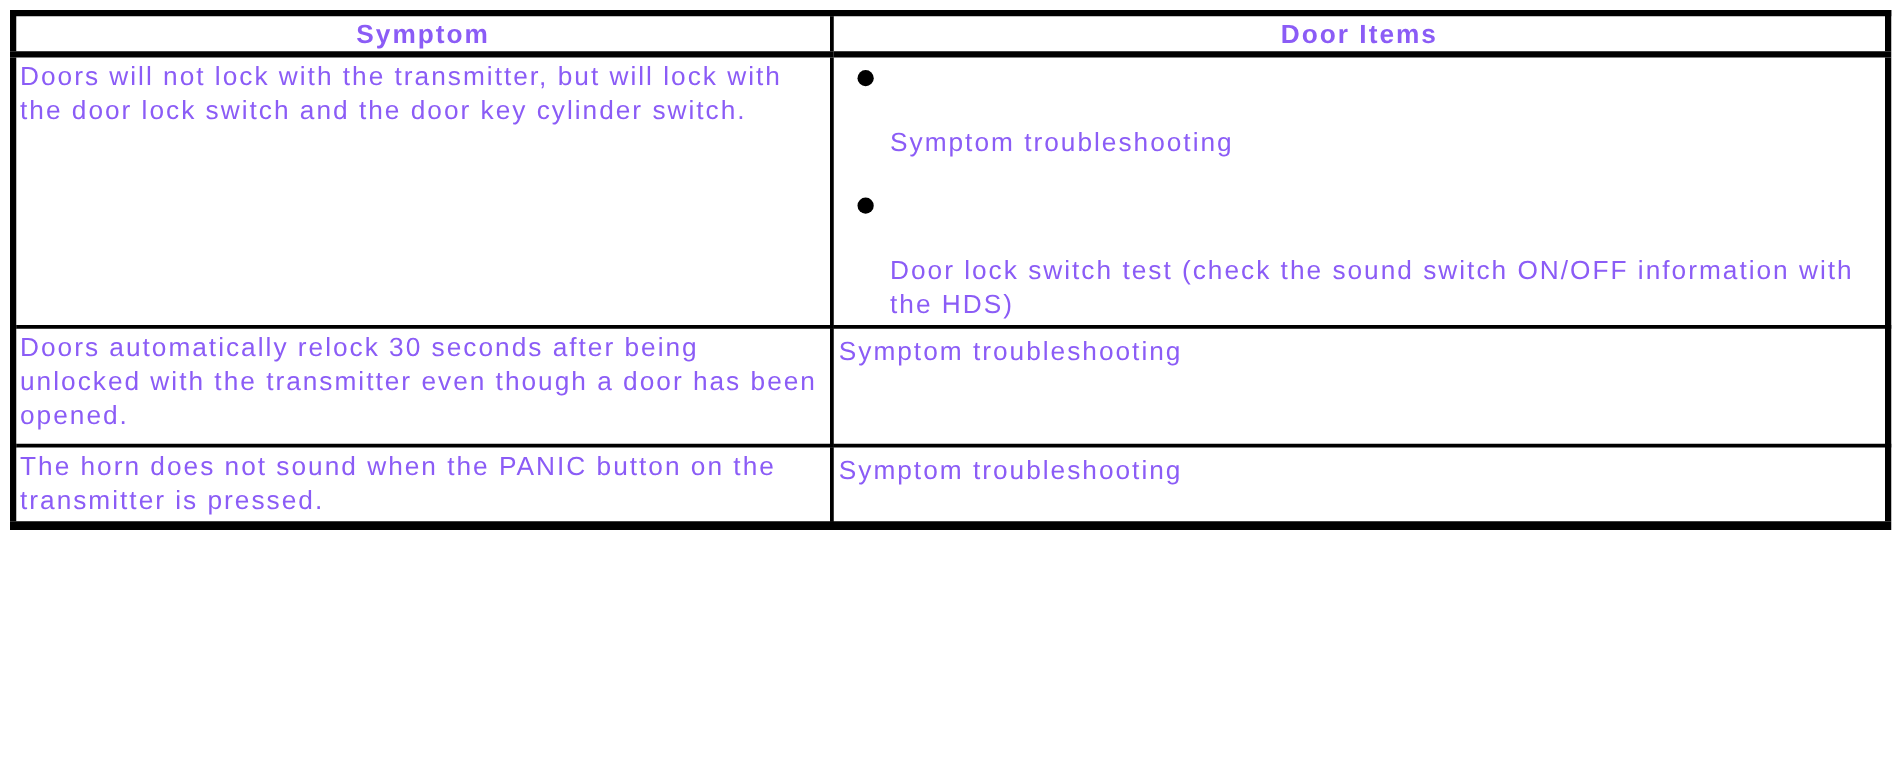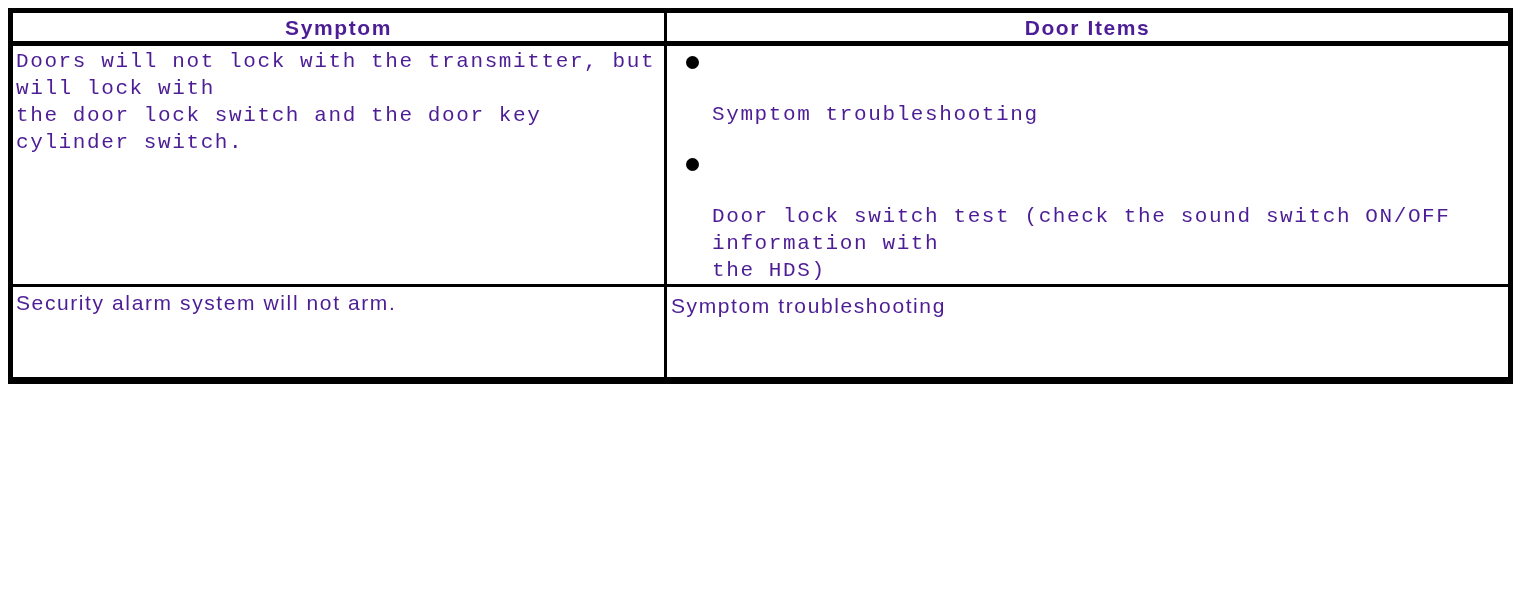--- a/index.html
+++ b/index.html
@@ -18,39 +18,39 @@
   }
   table.symptom-table {
     border-collapse: collapse;
     table-layout: fixed;
     width: 1505px;
     border: 5px solid #000000;
     border-bottom-width: 7px;
     font-size: 21px;
     line-height: 27px;
     letter-spacing: 1.6px;
-    color: #4c1d95;
+    color: #8b5cf6;
     background: #ffffff;
   }
   col.col-symptom { width: 655px; }
   th, td {
     border: 3px solid #000000;
     box-sizing: border-box;
   }
   thead th {
     border-bottom: 5px solid #000000;
     height: 33px;
     padding: 0;
     font-weight: bold;
     text-align: center;
     vertical-align: middle;
     font-size: 21px;
   }
   
-  tbody tr:nth-child(1) td { height: 218px; font-family: Liberation Mono, monospace; }
+  tbody tr:nth-child(1) td { height: 218px; }
   tbody tr:nth-child(2) td { height: 95px; }
   tbody tr:nth-child(3) td { height: 64px; }
   tbody tr:nth-child(4) td { height: 62px; }
   tbody tr:nth-child(5) td { height: 58px; }
   tbody tr:nth-child(6) td { height: 32px; }
 
   td.symptom-cell {
     vertical-align: top;
     padding: 2px 6px 2px 3px;
   }
@@ -116,21 +116,32 @@
             </div>
             <div class="check-list-item">
               <span class="bullet-dot"></span>
               <div class="check-item-text">Door lock switch test (check the sound switch ON/OFF information with
 the HDS)</div>
             </div>
           </td>
         </tr>
         <tr>
           <td class="symptom-cell">
-            <div class="symptom-text">Security alarm system will not arm.</div>
+            <div class="symptom-text">Doors automatically relock 30 seconds after being
+unlocked with the transmitter even though a door has been
+opened.</div>
+          </td>
+          <td class="check-cell">
+            <div class="check-item-text">Symptom troubleshooting</div>
+          </td>
+        </tr>
+        <tr>
+          <td class="symptom-cell">
+            <div class="symptom-text">The horn does not sound when the PANIC button on the
+transmitter is pressed.</div>
           </td>
           <td class="check-cell">
             <div class="check-item-text">Symptom troubleshooting</div>
           </td>
         </tr>
       </tbody>
   </table>
 </div>
 
 </body></html>

